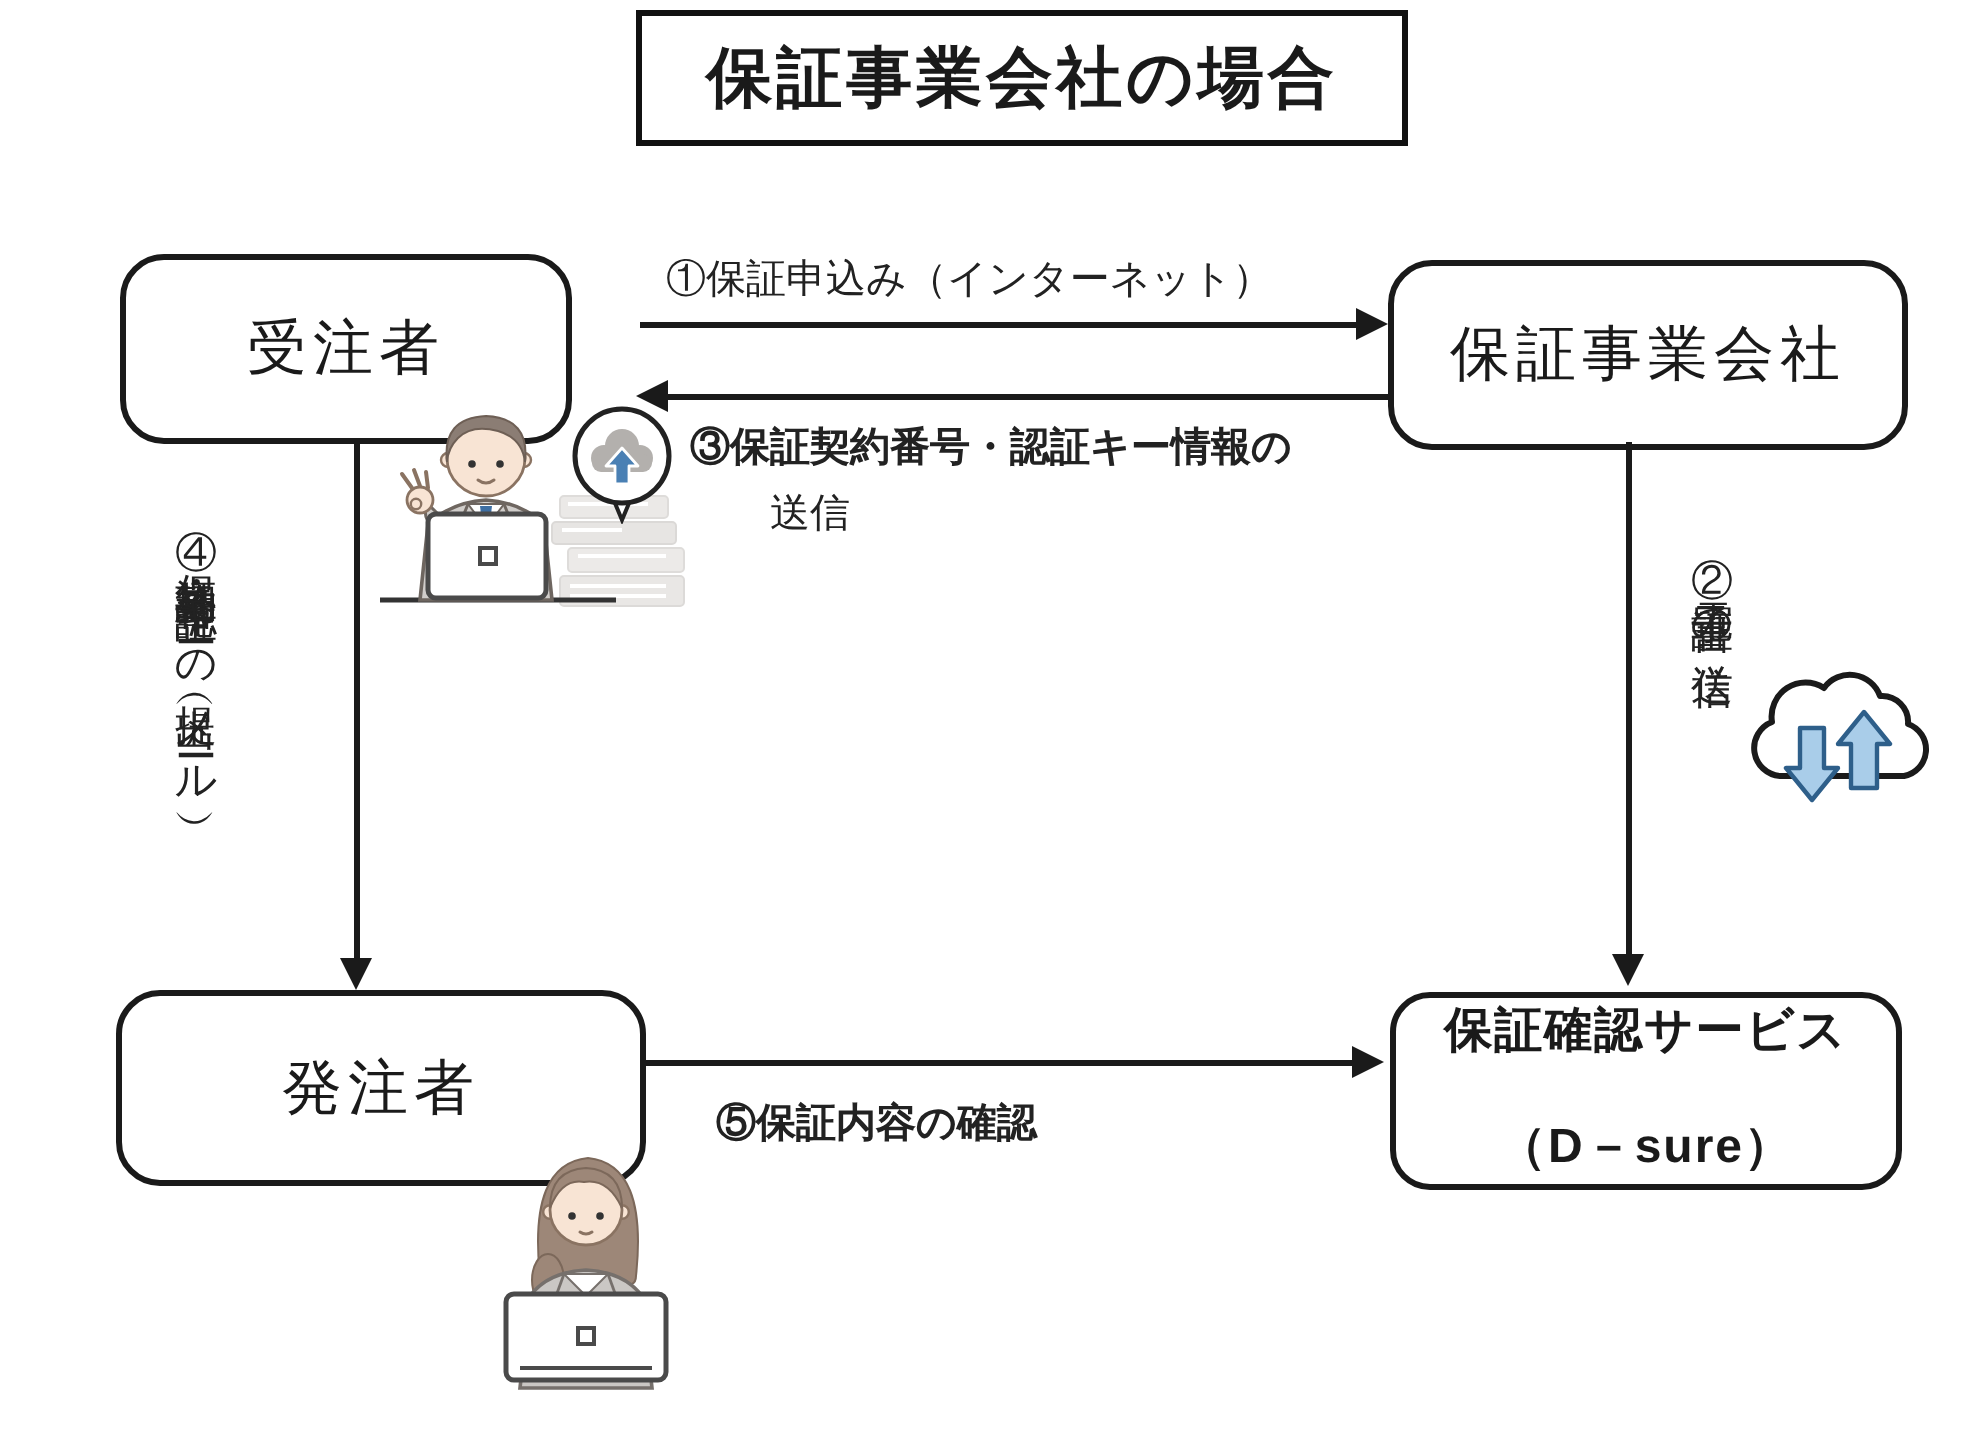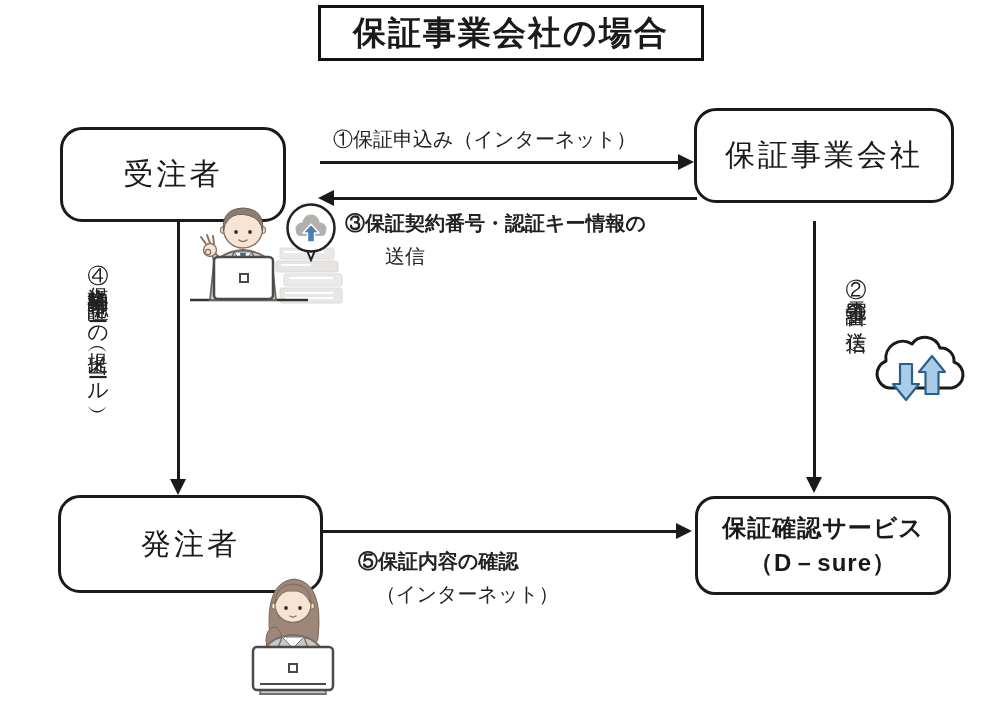--- a/index.html
+++ b/index.html
@@ -11,21 +11,21 @@
   }
   .serif { font-family:"Liberation Serif","DejaVu Serif",serif; }
   .node {
     position:absolute; background:#fff; border:3px solid #1a1a1a;
     border-radius:22px; display:flex; flex-direction:column;
     align-items:center; justify-content:center; z-index:2;
   }
   .node-label { font-size:30px; letter-spacing:3px; white-space:nowrap; }
   .node-label-bold { font-size:24px; font-weight:bold; letter-spacing:1px; white-space:nowrap; line-height:1.45; }
   .title-box {
-    position:absolute; left:318px; top:5px; width:386px; height:56px;
+    position:absolute; left:318px; top:5px; width:386px; height:68px;
     border:3px solid #111; display:flex; align-items:center; justify-content:center;
     background:#fff; z-index:2;
   }
   .title-text { font-size:33px; font-weight:bold; letter-spacing:2px; white-space:nowrap; }
   .hline { position:absolute; height:3px; background:#1a1a1a; z-index:3; }
   .vline { position:absolute; width:3px; background:#1a1a1a; z-index:3; }
   .ah-right { position:absolute; width:0; height:0; z-index:3;
     border-top:8px solid transparent; border-bottom:8px solid transparent; border-left:16px solid #1a1a1a; }
   .ah-left { position:absolute; width:0; height:0; z-index:3;
     border-top:8px solid transparent; border-bottom:8px solid transparent; border-right:16px solid #1a1a1a; }
@@ -45,29 +45,29 @@
 <div class="canvas">
 
   <div class="title-box">
     <span class="title-text">保証事業会社の場合</span>
   </div>
 
   <div class="node" style="left:60px; top:127px; width:226px; height:95px;">
     <span class="node-label">受注者</span>
   </div>
 
-  <div class="node" style="left:694px; top:108px; width:260px; height:95px;">
+  <div class="node" style="left:694px; top:130px; width:260px; height:95px;">
     <span class="node-label">保証事業会社</span>
   </div>
 
   <div class="node" style="left:58px; top:495px; width:265px; height:98px;">
     <span class="node-label">発注者</span>
   </div>
 
-  <div class="node" style="left:695px; top:496px; width:256px; height:99px; border-radius:20px;">
+  <div class="node" style="left:695px; top:496px; width:256px; height:99px; border-radius:20px;justify-content:space-between;">
     <span class="node-label-bold">保証確認サービス</span>
     <span class="node-label-bold">（D－sure）</span>
   </div>
 
   <div class="hline" style="left:320px; top:161px; width:360px;"></div>
   <div class="ah-right" style="left:678px; top:154px;"></div>
   <div class="flow-label serif" style="left:333px; top:126px;">①保証申込み（インターネット）</div>
 
   <div class="hline" style="left:334px; top:197px; width:363px;"></div>
   <div class="ah-left" style="left:318px; top:190px;"></div>
@@ -78,21 +78,20 @@
   <div class="ah-down" style="left:170px; top:479px;"></div>
   <div class="vtext serif" style="left:80px; top:248px; height:234px;">④保証契約番号・認証キーの提出（メール）</div>
 
   <div class="vline" style="left:813px; top:221px; height:257px;"></div>
   <div class="ah-down" style="left:806px; top:477px;"></div>
   <div class="vtext serif" style="left:838px; top:262px; height:192px;">②電子証書の送信</div>
 
   <div class="hline" style="left:322px; top:530px; width:356px;"></div>
   <div class="ah-right" style="left:676px; top:523px;"></div>
   <div class="flow-label serif" style="left:358px; top:548px;font-weight:bold;">⑤保証内容の確認</div>
-  <div class="flow-label serif" style="left:376px; top:581px;">（インターネット）</div>
 
   <svg class="illus-behind" style="left:272px; top:246px;" width="74" height="64" viewBox="0 0 74 64">
     <rect x="8" y="2" width="54" height="11" rx="2" fill="#ebe9e7" stroke="#dedcda" stroke-width="1"></rect>
     <rect x="12" y="5" width="40" height="2" fill="#ffffff"></rect>
     <rect x="4" y="15" width="62" height="11" rx="2" fill="#e7e5e3" stroke="#dbd9d7" stroke-width="1"></rect>
     <rect x="9" y="18" width="30" height="2" fill="#ffffff"></rect>
     <rect x="12" y="28" width="58" height="12" rx="2" fill="#eceae8" stroke="#dedcda" stroke-width="1"></rect>
     <rect x="17" y="31" width="44" height="2" fill="#ffffff"></rect>
     <rect x="8" y="42" width="62" height="15" rx="2" fill="#e9e7e5" stroke="#dcdad8" stroke-width="1"></rect>
     <rect x="13" y="46" width="48" height="2" fill="#ffffff"></rect>

